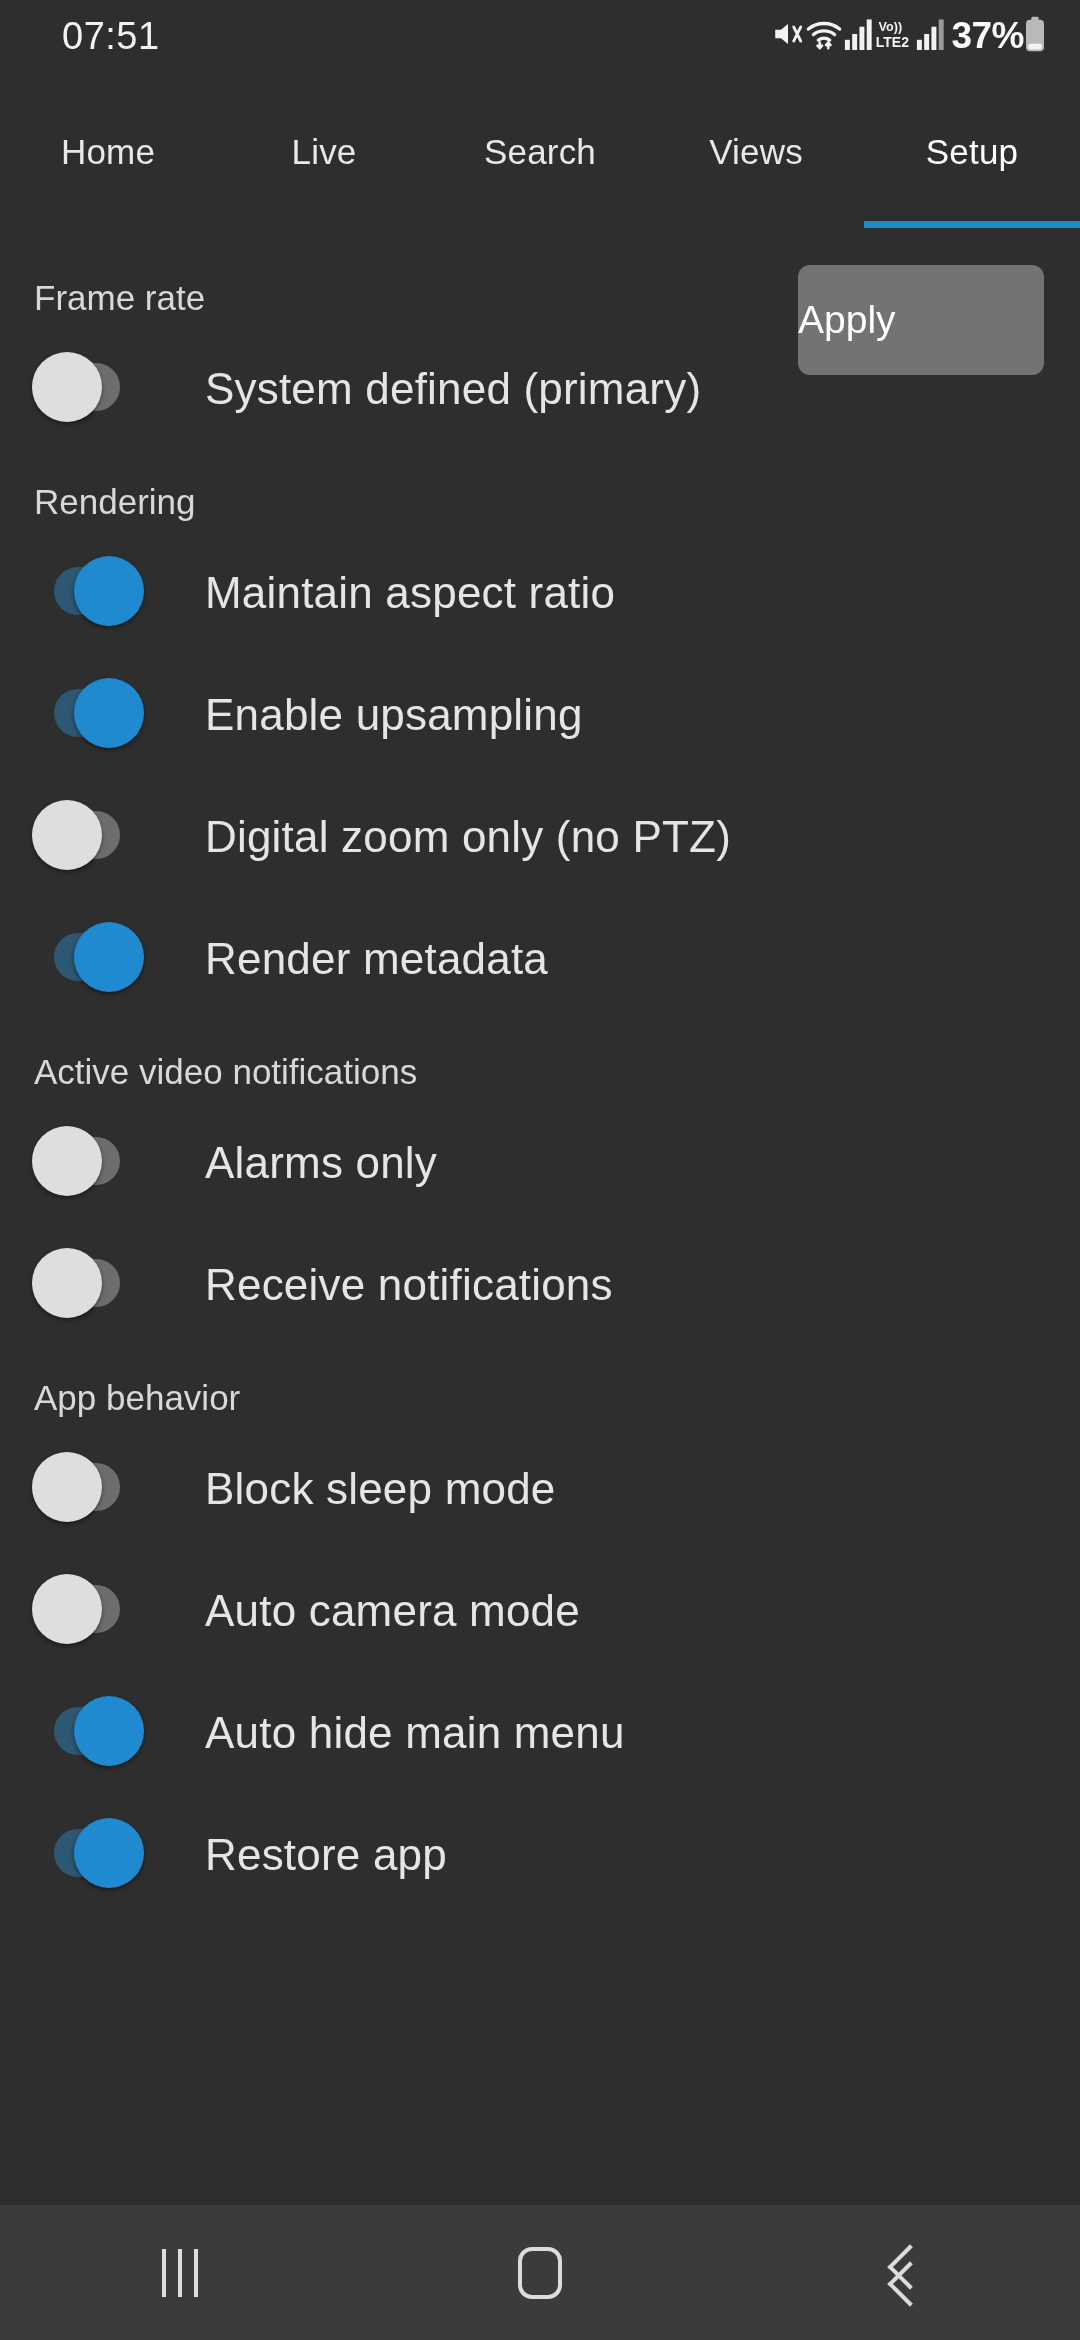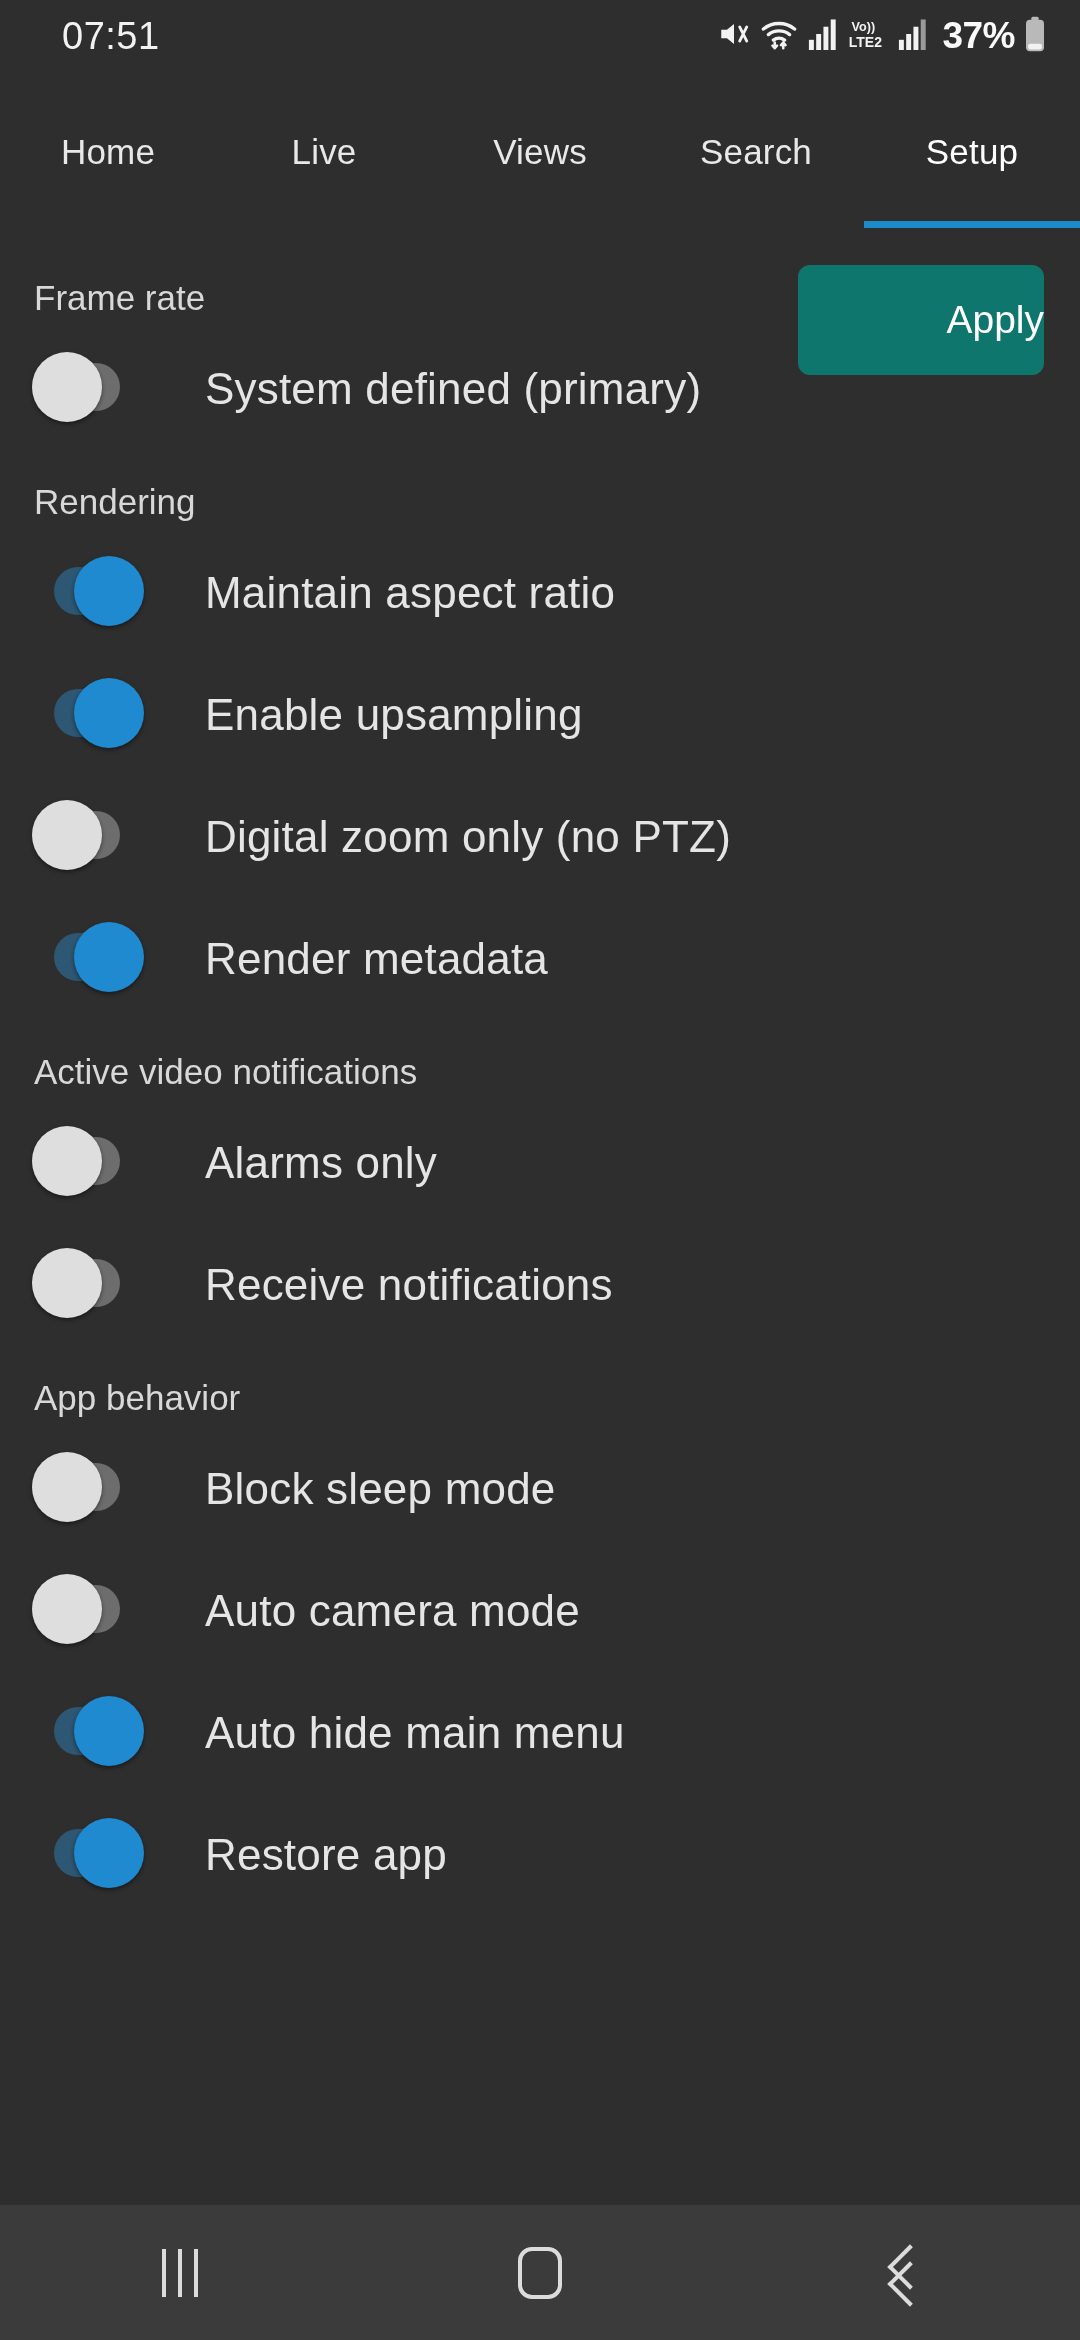--- a/index.html
+++ b/index.html
@@ -14,21 +14,21 @@
   
   .statusbar{
     position:absolute; top:0; left:0; width:1080px; height:72px;
     display:flex; align-items:center; justify-content:space-between;
     padding:0 34px 0 62px;
   }
   .status-clock{
     color:#f2f2f2; font-size:38px; letter-spacing:0.5px;
     font-family:"Liberation Sans", sans-serif;
   }
-  .status-right{ display:flex; align-items:center; gap:9px; }
+  .status-right{ display:flex; align-items:center; }
   .sb-icon{ display:block; }
   .batt-text{ color:#fafafa; font-size:37px; font-weight:bold; margin-left:6px; letter-spacing:-0.5px;}
 
   
   .tabbar{
     position:absolute; top:72px; left:0; width:1080px; height:160px;
   }
   .tabrow{
     display:flex; width:100%; height:160px; align-items:flex-end;
   }
@@ -42,22 +42,22 @@
   .tab.active span{ color:#ffffff; }
   .tab-underline{
     position:absolute; left:0; right:0; bottom:4px; height:7px;
     background:#1d8ac9; display:none;
   }
   .tab.active .tab-underline{ display:block; }
 
   
   .apply-btn{
     position:absolute; left:798px; top:265px; width:246px; height:110px;
-    background:#0f766e; border-radius:12px;
-    display:flex; align-items:center; justify-content:flex-end;
+    background:#737373; border-radius:12px;
+    display:flex; align-items:center; justify-content:flex-start;
     border:none; cursor:pointer;
   }
   .apply-btn span{ color:#ffffff; font-size:39px; }
 
   
   .content{
     position:absolute; top:232px; left:0; width:1080px; height:1973px;
     overflow:hidden;
   }
   .section-header{
@@ -182,25 +182,25 @@
   <div class="tabrow">
     <div class="tab">
       <span>Home</span>
 
     </div>
     <div class="tab">
       <span>Live</span>
 
     </div>
     <div class="tab">
+      <span>Search</span>
+
+    </div>
+    <div class="tab">
       <span>Views</span>
-
-    </div>
-    <div class="tab">
-      <span>Search</span>
 
     </div>
     <div class="tab active">
       <span>Setup</span>
       <div class="tab-underline"></div>
     </div>
   </div>
 </div>
 
 <div class="apply-btn">

